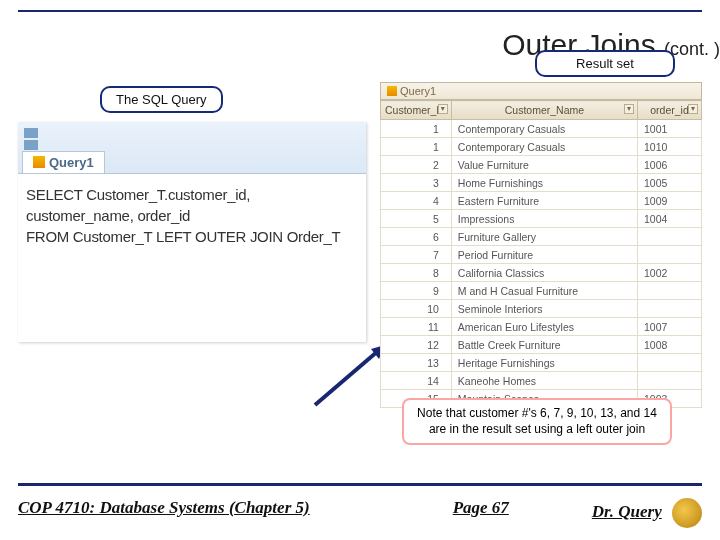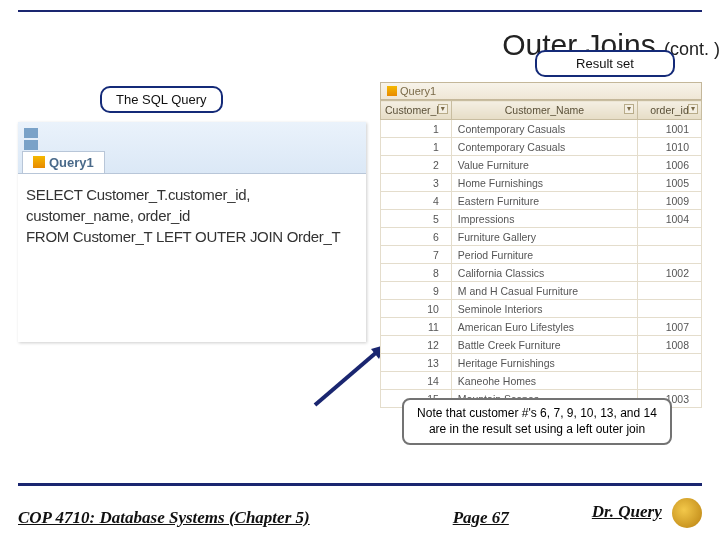--- a/index.html
+++ b/index.html
@@ -128,26 +128,26 @@
     text-align: center; color: #7a6a48;
     background: #f4efe3;
   }
   table.rgrid td {
     border: 1px solid #e4ddcc;
     padding: 2.5px 6px;
     font-size: 10.5px;
     color: #555;
   }
   table.rgrid td.idcol { text-align: right; padding-right: 12px; }
-  table.rgrid td.ordcol { text-align: right; padding-right: 12px; }
+  table.rgrid td.ordcol { text-align: left; padding-right: 12px; }
   .note-box {
     position: absolute;
     top: 398px; left: 402px;
     width: 270px;
-    border: 2px solid #737373;
+    border: 2px solid #fca5a5;
     border-radius: 8px;
     background: #fff;
     padding: 6px 10px;
     font-size: 12px;
     text-align: center;
     line-height: 1.3;
   }
   .footer-rule {
     position: absolute;
     bottom: 54px; left: 18px; right: 18px;
@@ -156,21 +156,21 @@
   .footer {
     position: absolute;
     bottom: 12px; left: 18px; right: 18px;
     font-family: "Times New Roman", serif;
     font-style: italic;
     font-weight: bold;
     font-size: 17px;
     color: #111;
     display: flex;
     justify-content: space-between;
-    align-items: flex-end;
+    align-items: flex-start;
   }
   .footer .course { text-decoration: underline; }
   .footer .page { text-decoration: underline; margin-left: 60px;}
   .footer .author { text-decoration: underline; }
   .logo {
     width: 30px; height: 30px;
     border-radius: 50%;
     background: radial-gradient(circle at 40% 40%, #f3c84a, #b88010);
     display: inline-block;
     vertical-align: middle;

